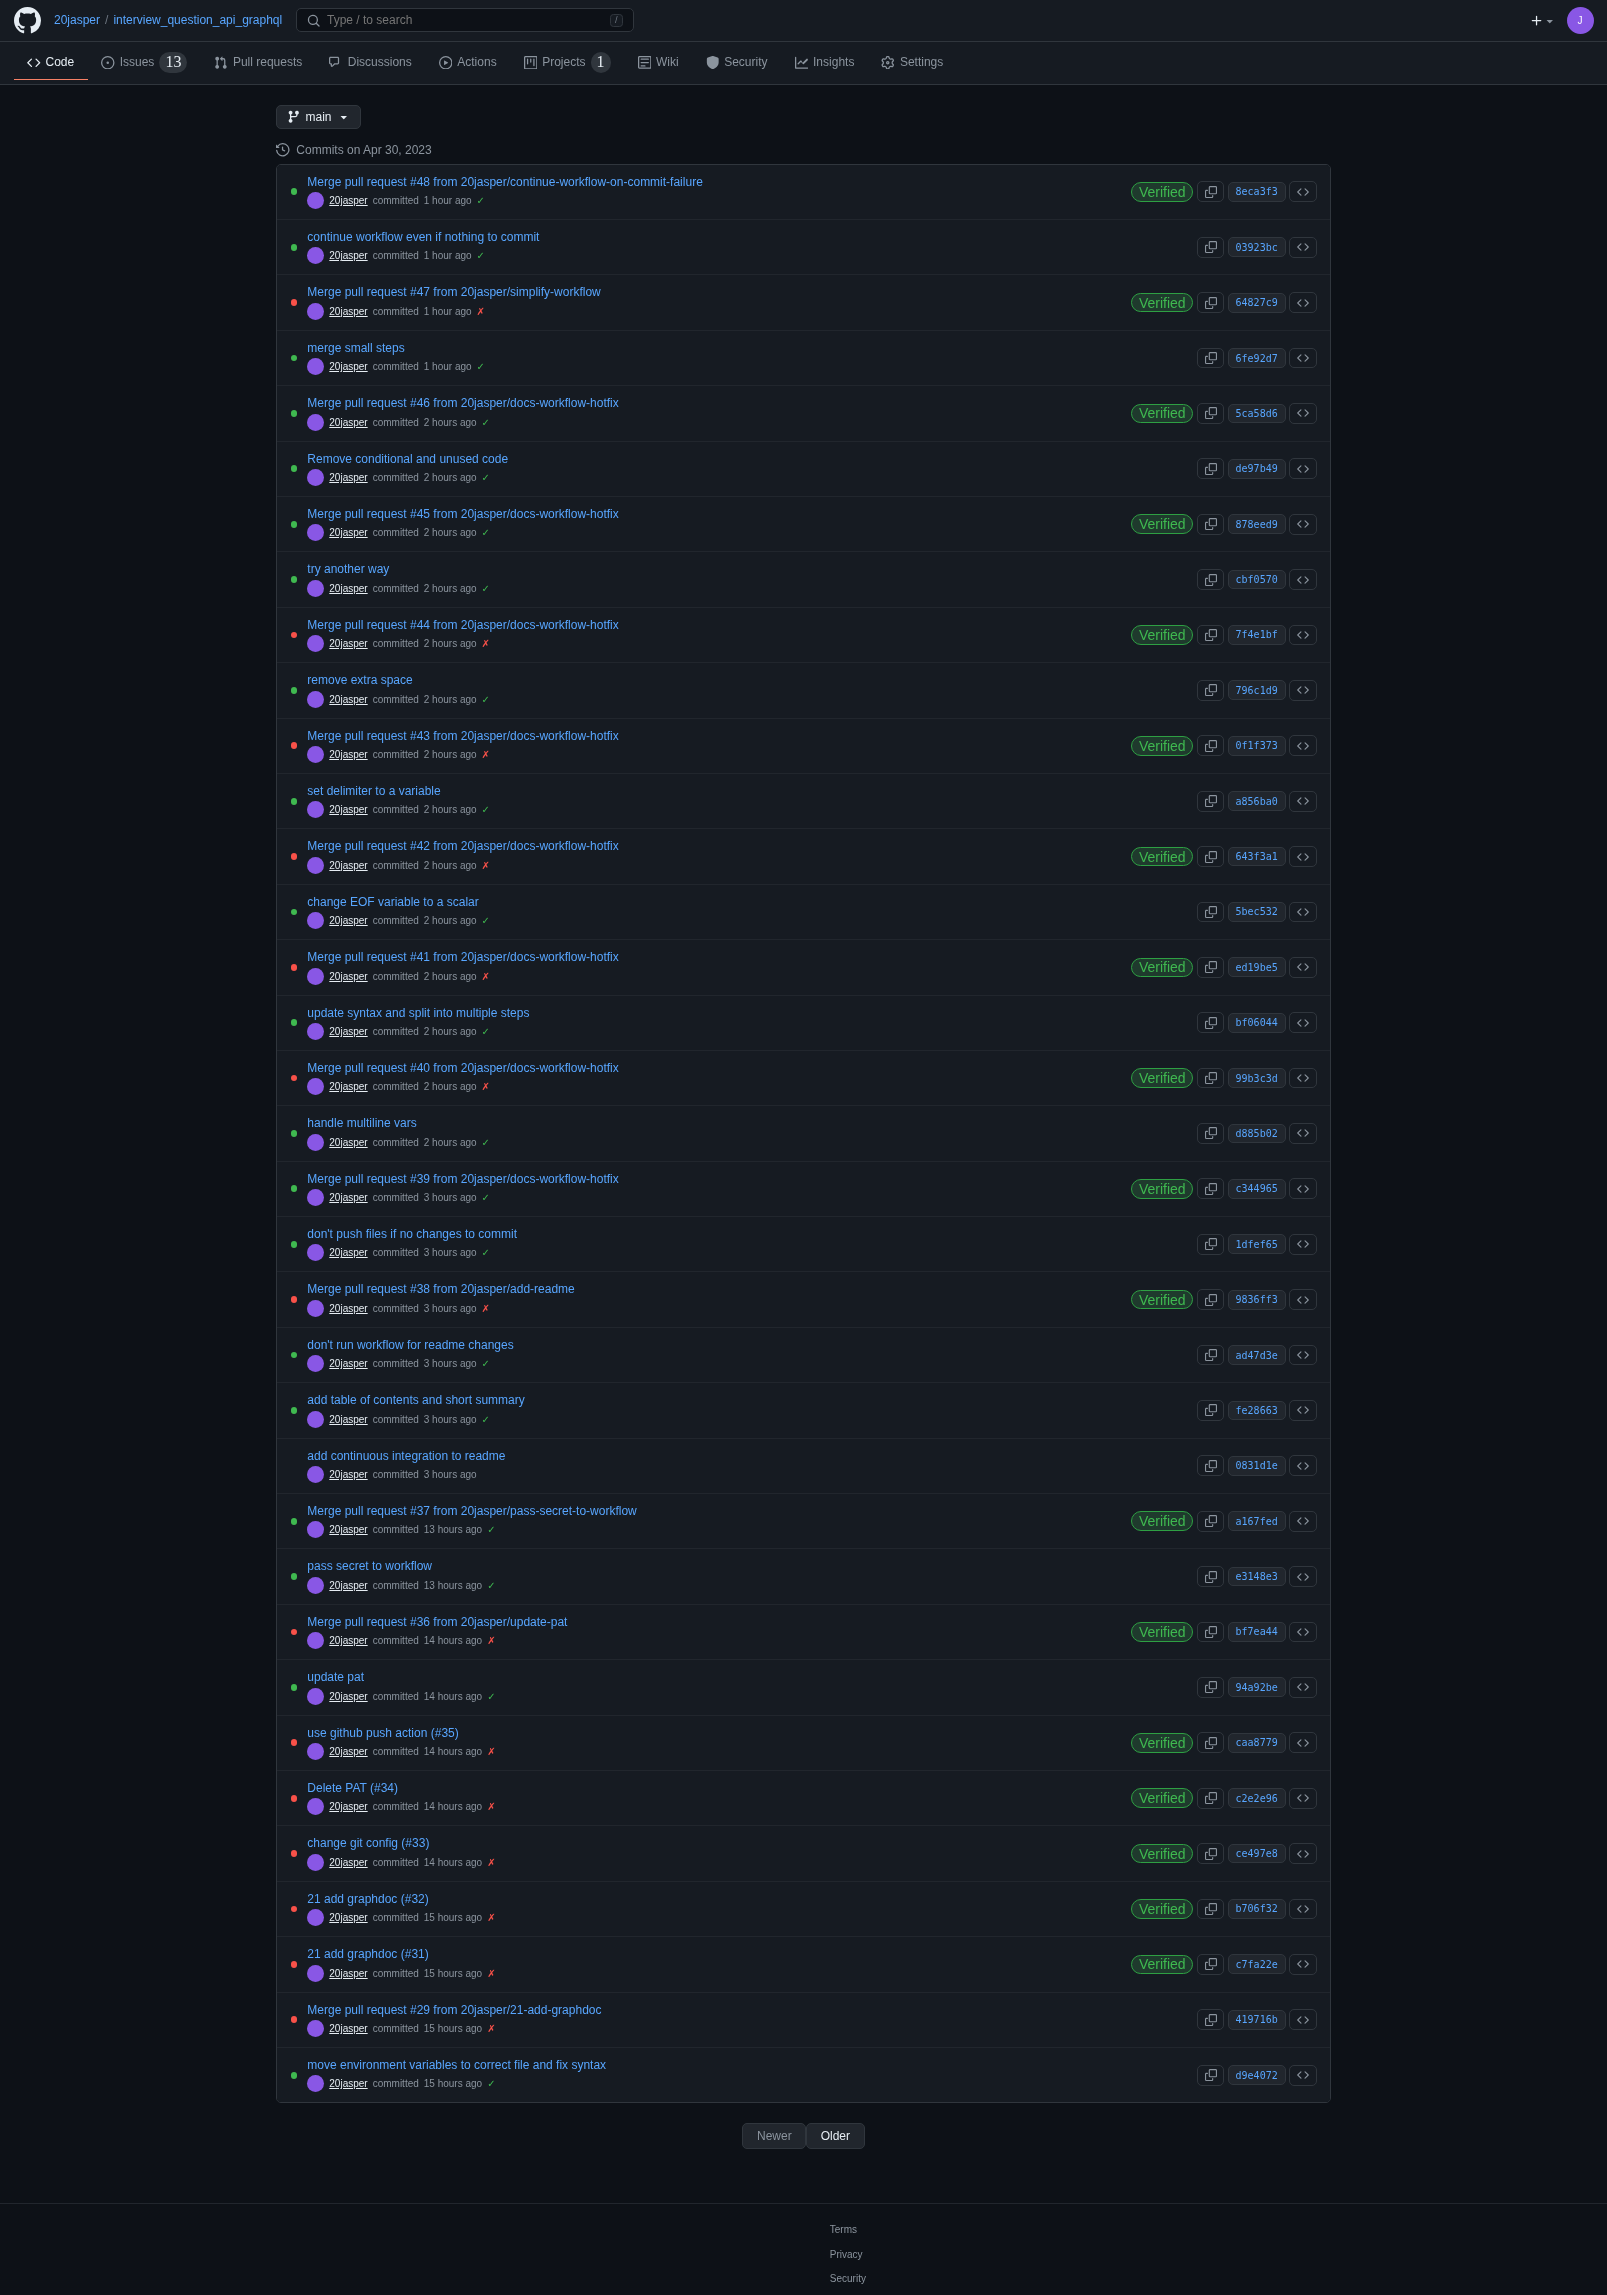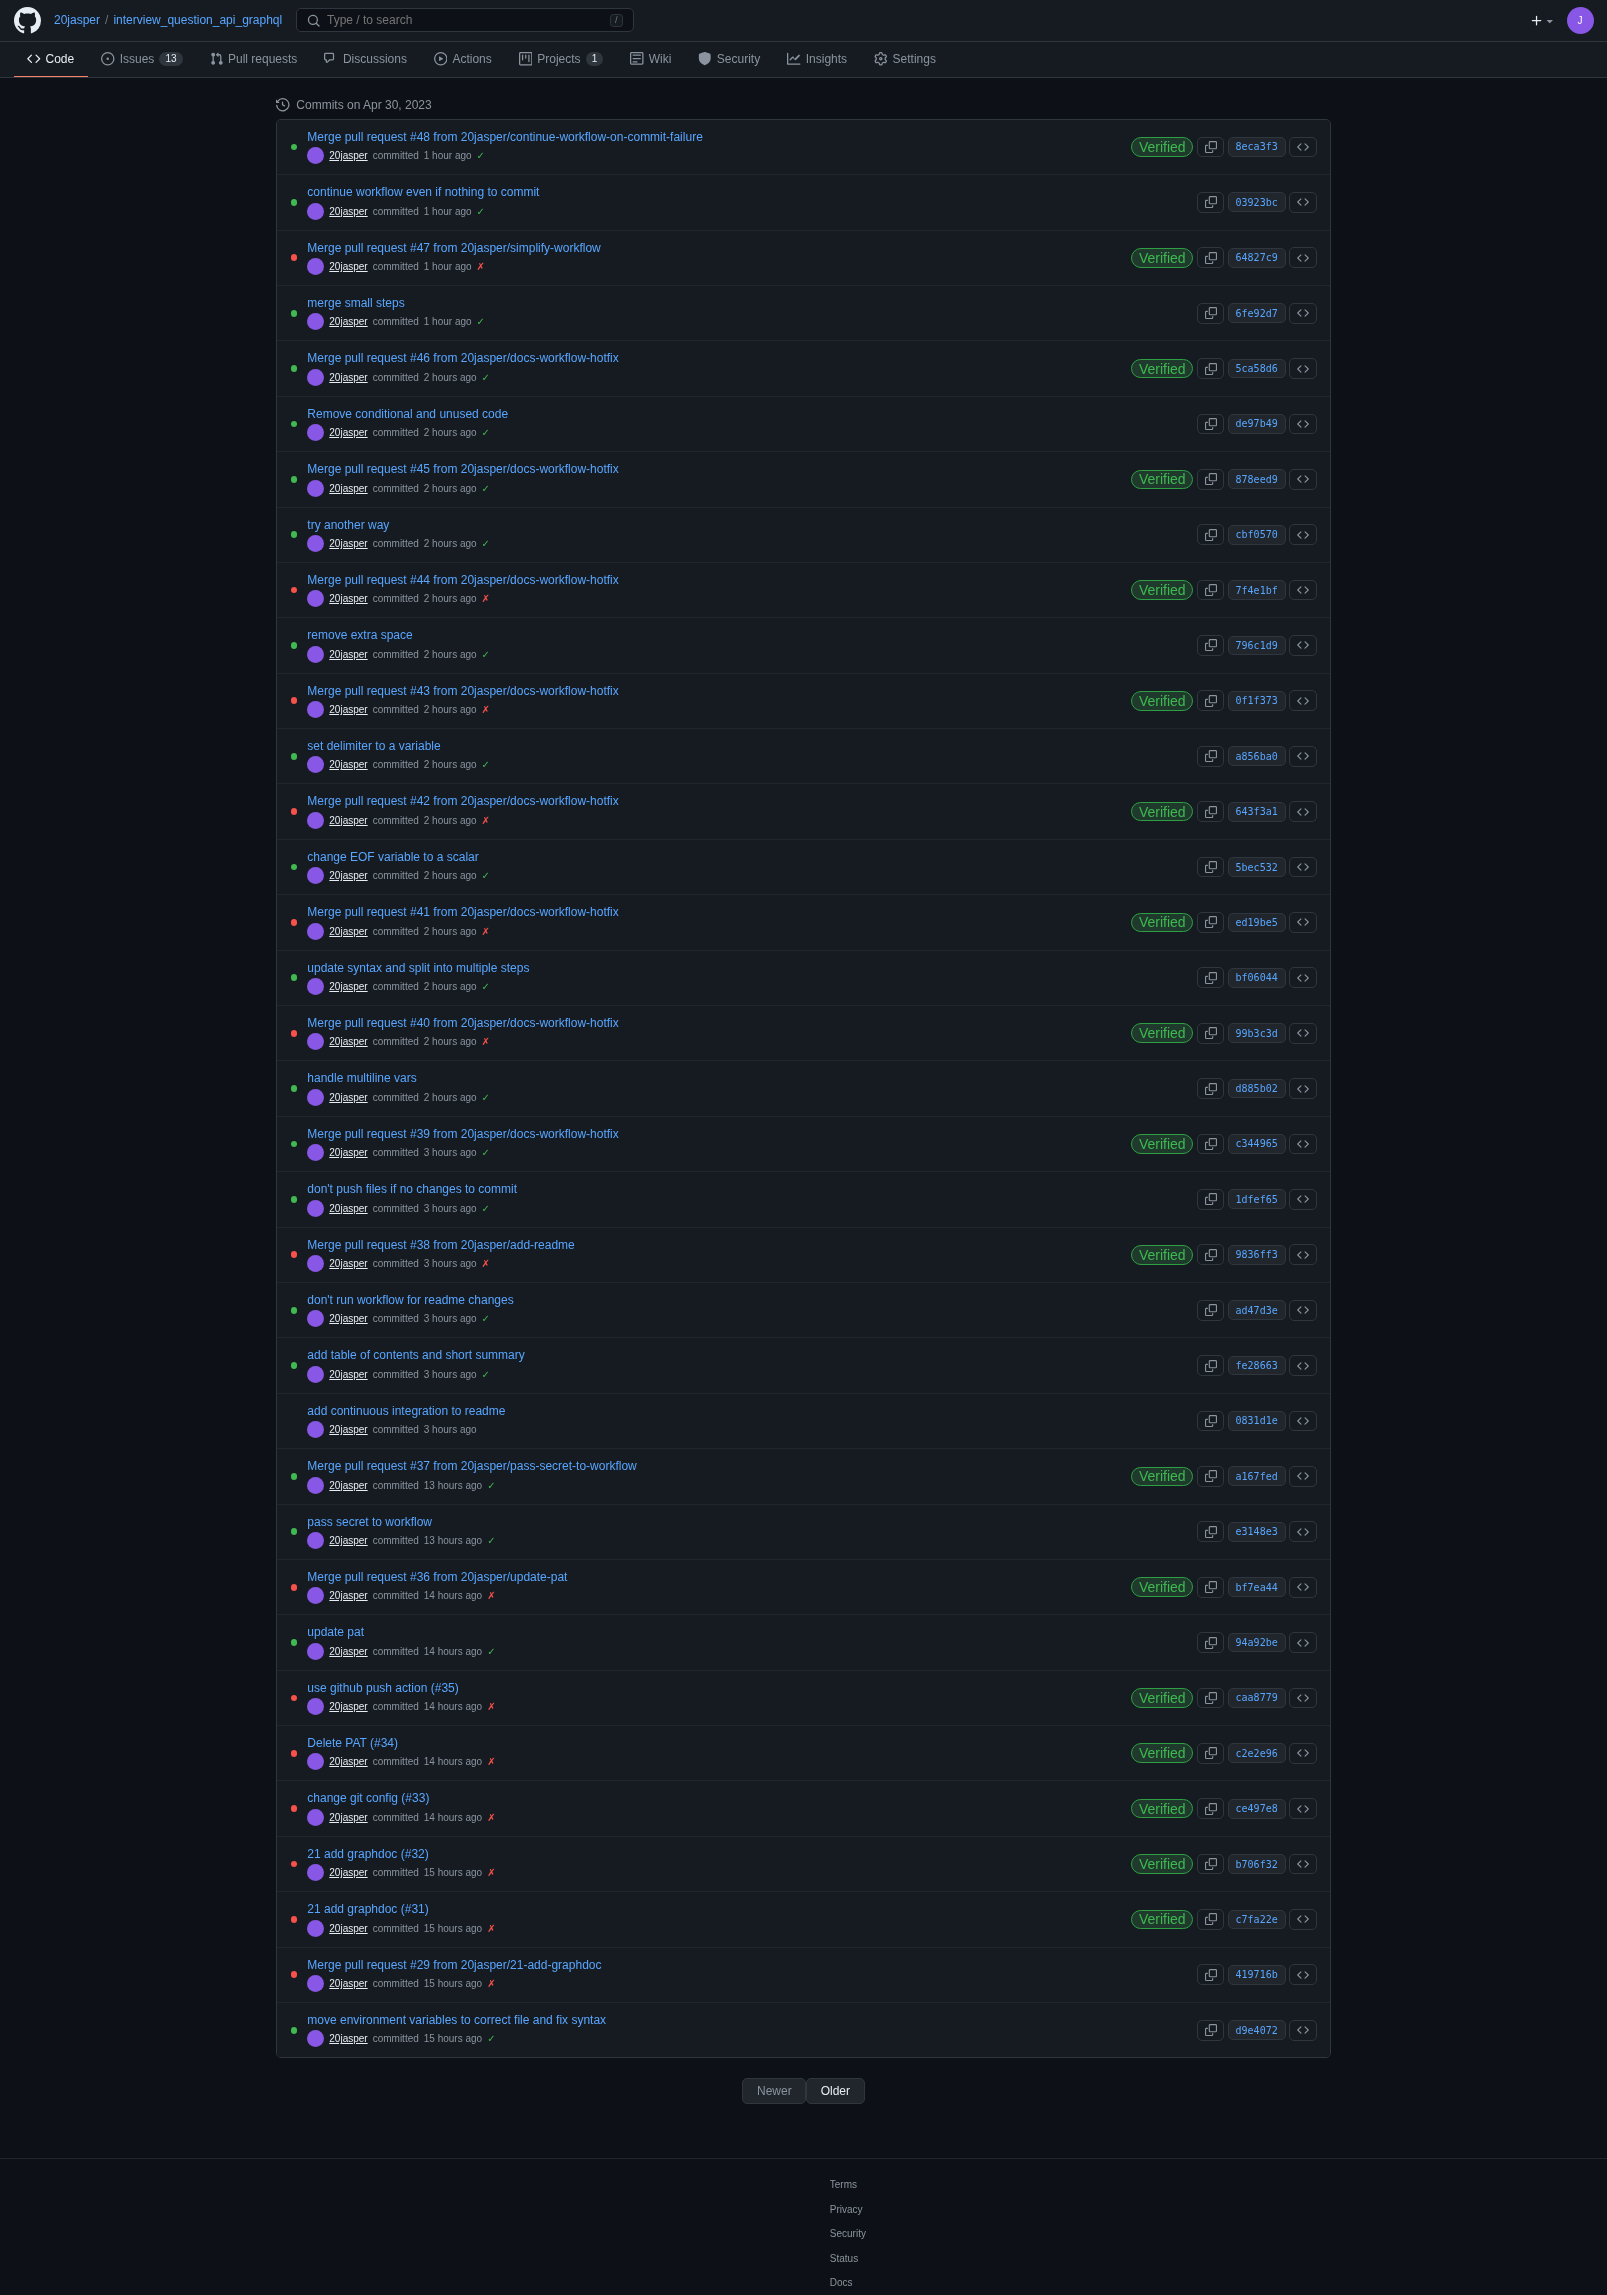--- a/index.html
+++ b/index.html
@@ -15,21 +15,21 @@
     .search-bar input { background: transparent; border: none; outline: none; color: #8b949e; font-size: 12px; flex: 1; }
     .search-shortcut { background: #161b22; border: 0.8px solid #30363d; border-radius: 3.4px; padding: 0.8px 4.2px; font-size: 9.3px; color: #6e7681; }
     .top-bar-right { display: flex; align-items: center; gap: 10px; margin-left: auto; }
     .icon-btn { background: none; border: none; cursor: pointer; color: #e6edf3; display: flex; align-items: center; }
     .avatar { width: 27px; height: 27px; border-radius: 50%; background: #8957e5; display: flex; align-items: center; justify-content: center; font-size: 10px; color: white; }
 
     
     .repo-nav { display: flex; align-items: center; padding: 0 13.5px; background: #161b22; border-bottom: 0.8px solid #30363d; gap: 0; overflow-x: auto; }
     .repo-nav-item { display: flex; align-items: center; gap: 5px; padding: 10px 13.5px; font-size: 12px; color: #8b949e; cursor: pointer; border-bottom: 1.7px solid transparent; white-space: nowrap; text-decoration: none; }
     .repo-nav-item.active { color: #e6edf3; border-bottom-color: #f78166; }
-    .nav-badge { background: #30363d; border-radius: 17px; padding: 1.7px 6px; font-size: 10px; color: #e6edf3; }
+    .nav-badge { background: #30363d; border-radius: 17px; padding: 1.7px 6px; font-size: 16px; color: #e6edf3; font-family: Liberation Serif, serif; }
 
     
     .main { max-width: 1082px; margin: 0 auto; padding: 20px 13.5px; }
 
     
     .branch-row { display: flex; align-items: center; margin-bottom: 13.5px; }
     .branch-btn { display: flex; align-items: center; gap: 5px; background: #21262d; border: 0.8px solid #30363d; border-radius: 5px; padding: 4.2px 10px; color: #e6edf3; font-size: 12px; cursor: pointer; }
 
     
     .commits-date { display: flex; align-items: center; gap: 6.8px; font-size: 12px; color: #8b949e; margin-bottom: 6.8px; }
@@ -163,20 +163,31 @@
   <a class="repo-nav-item">
     <svg width="13.5" height="13.5" viewBox="0 0 16 16" fill="currentColor">
       <path d="M8 0a8.2 8.2 0 0 1 .701.031C9.444.095 9.99.645 10.16 1.29l.288 1.107c.018.066.079.158.212.224.231.114.454.243.668.386.123.082.233.09.299.071l1.103-.303c.644-.176 1.392.021 1.82.63.27.385.506.792.704 1.218.315.675.111 1.422-.364 1.891l-.814.806c-.049.048-.098.147-.088.294.016.257.016.515 0 .772-.01.147.038.246.088.294l.814.806c.475.469.679 1.216.364 1.891a7.977 7.977 0 0 1-.704 1.217c-.428.61-1.176.807-1.82.63l-1.102-.302c-.067-.019-.177-.011-.3.071a5.909 5.909 0 0 1-.668.386c-.133.066-.194.158-.211.224l-.29 1.106c-.168.646-.715 1.196-1.458 1.26a8.006 8.006 0 0 1-1.402 0c-.743-.064-1.289-.614-1.458-1.26l-.289-1.106c-.018-.066-.079-.158-.212-.224a5.738 5.738 0 0 1-.668-.386c-.123-.082-.233-.09-.299-.071l-1.103.303c-.644.176-1.392-.021-1.82-.63a8.12 8.12 0 0 1-.704-1.218c-.315-.675-.111-1.422.363-1.891l.815-.806c.05-.048.098-.147.088-.294a6.214 6.214 0 0 1 0-.772c.01-.147-.038-.246-.088-.294l-.815-.806C.635 6.045.431 5.298.746 4.623a7.92 7.92 0 0 1 .704-1.217c.428-.61 1.176-.807 1.82-.63l1.102.302c.067.019.177.011.3-.071.214-.143.437-.272.668-.386.133-.066.194-.158.211-.224l.29-1.106C6.009.645 6.556.095 7.299.03 7.53.01 7.764 0 8 0Zm-.571 1.525c-.036.003-.108.036-.137.146l-.289 1.105c-.147.561-.549.967-.998 1.189-.173.086-.34.183-.5.29-.417.278-.97.423-1.529.27l-1.103-.303c-.109-.03-.175.016-.195.045-.22.312-.412.644-.573.99-.014.031-.021.11.059.19l.815.806c.411.406.562.957.53 1.456a4.709 4.709 0 0 0 0 .582c.032.499-.119 1.05-.53 1.456l-.815.806c-.081.08-.073.159-.059.19.162.346.353.677.573.989.02.03.085.076.195.046l1.102-.303c.56-.153 1.113-.008 1.53.27.161.107.328.204.501.29.447.222.85.629.997 1.189l.289 1.105c.029.109.101.143.137.146a6.6 6.6 0 0 0 1.142 0c.036-.003.108-.036.137-.146l.289-1.105c.147-.561.549-.967.998-1.189.173-.086.34-.183.5-.29.417-.278.97-.423 1.529-.27l1.103.303c.109.029.175-.016.195-.045.22-.313.411-.644.573-.99.014-.031.021-.11-.059-.19l-.815-.806c-.411-.406-.562-.957-.53-1.456a4.709 4.709 0 0 0 0-.582c-.032-.499.119-1.05.53-1.456l.815-.806c.081-.08.073-.159.059-.19a6.464 6.464 0 0 0-.573-.989c-.02-.03-.085-.076-.195-.046l-1.102.303c-.56.153-1.113.008-1.53-.27a4.44 4.44 0 0 0-.501-.29c-.447-.222-.85-.629-.997-1.189l-.289-1.105c-.029-.11-.101-.143-.137-.146a6.6 6.6 0 0 0-1.142 0ZM8 5.909a2.091 2.091 0 1 1 0 4.182 2.091 2.091 0 0 1 0-4.182Zm0 1.5a.591.591 0 1 0 0 1.182.591.591 0 0 0 0-1.182Z"></path>
     </svg>
     <span>Settings</span>
   </a>
 </nav>
 
 <main class="main">
 
+  <div class="branch-row">
+    <button class="branch-btn">
+      <svg width="13.5" height="13.5" viewBox="0 0 16 16" fill="currentColor">
+        <path d="M9.5 3.25a2.25 2.25 0 1 1 3 2.122V6A2.5 2.5 0 0 1 10 8.5H6a1 1 0 0 0-1 1v1.128a2.251 2.251 0 1 1-1.5 0V5.372a2.25 2.25 0 1 1 1.5 0v1.836A2.492 2.492 0 0 1 6 7h4a1 1 0 0 0 1-1v-.628A2.25 2.25 0 0 1 9.5 3.25Z"></path>
+      </svg>
+      <span>main</span>
+      <svg width="13.5" height="13.5" viewBox="0 0 16 16" fill="currentColor">
+        <path d="M4.427 7.427l3.396 3.396a.25.25 0 0 0 .354 0l3.396-3.396A.25.25 0 0 0 11.396 7H4.604a.25.25 0 0 0-.177.427Z"></path>
+      </svg>
+    </button>
+  </div>
 
   <div class="commits-date">
     <svg width="13.5" height="13.5" viewBox="0 0 16 16" fill="currentColor">
       <path d="m.427 1.927 1.215 1.215a8.002 8.002 0 1 1-1.6 5.685.75.75 0 1 1 1.493-.154 6.5 6.5 0 1 0 1.18-4.458l1.358 1.358A.25.25 0 0 1 3.896 6H.25A.25.25 0 0 1 0 5.75V2.104a.25.25 0 0 1 .427-.177ZM7.75 4a.75.75 0 0 1 .75.75v2.992l2.028.812a.75.75 0 0 1-.557 1.392l-2.5-1A.751.751 0 0 1 7 8.25v-3.5A.75.75 0 0 1 7.75 4Z"></path>
     </svg>
     <span>Commits on Apr 30, 2023</span>
   </div>
 
   <div class="commit-group" id="commit-list">
       <div class="commit-item">

